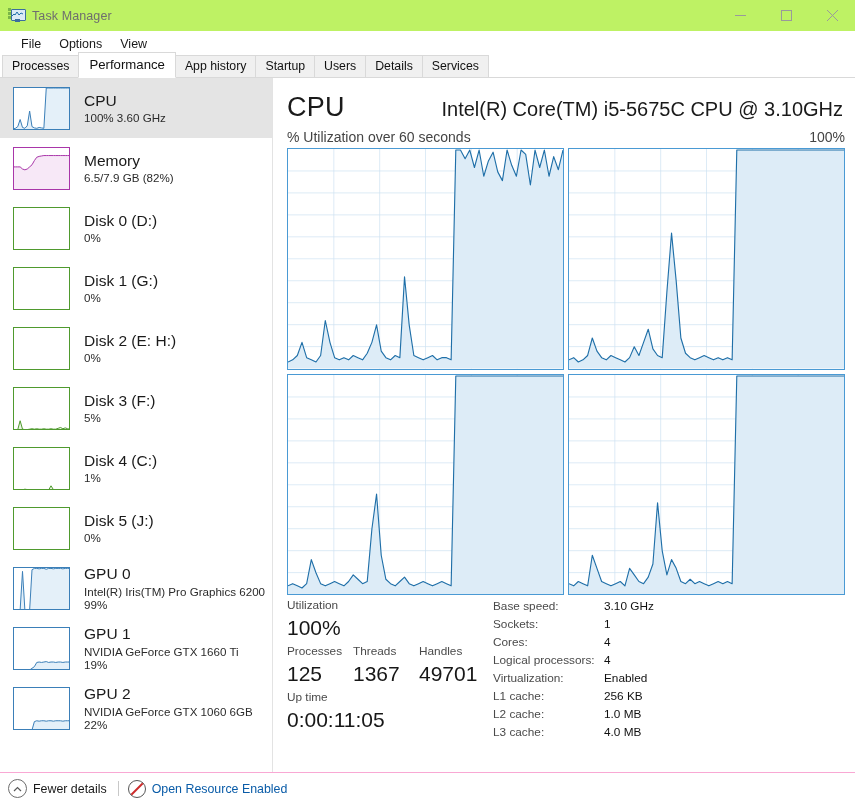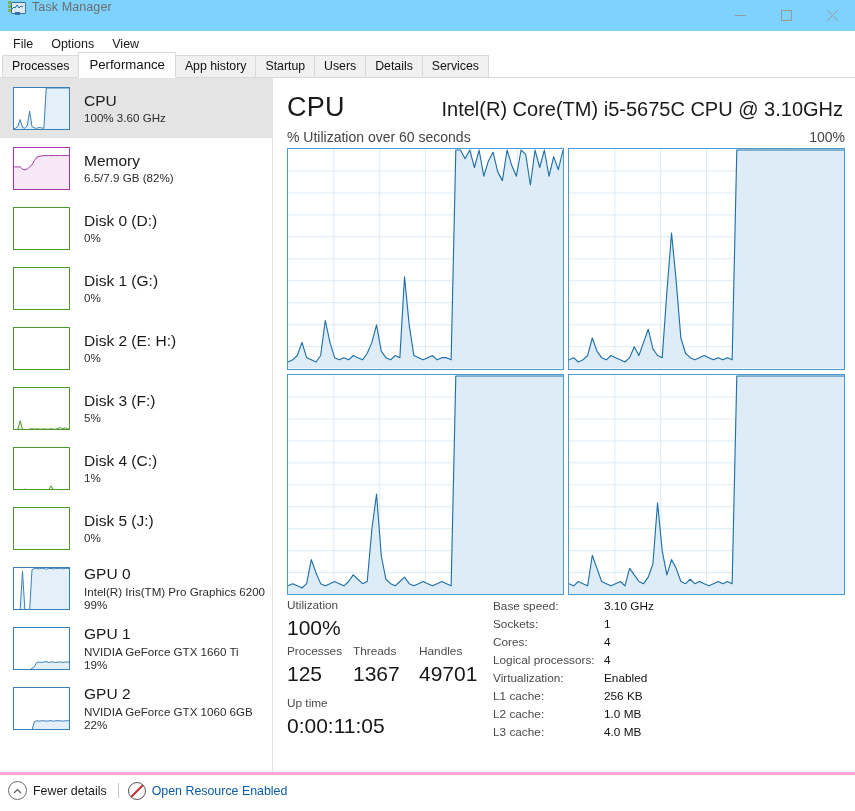--- a/index.html
+++ b/index.html
@@ -6,41 +6,41 @@
   body{
     width:855px;height:811px;
     background:#ffffff;
     font-family:"Liberation Sans","DejaVu Sans",sans-serif;
     color:#000;
     overflow:hidden;
     -webkit-font-smoothing:antialiased;
   }
   
   .titlebar{
-    height:31px;display:flex;align-items:flex-start;
-    background:#7dd3fc;border-bottom:1px solid #ffffff;
+    height:31px;display:flex;align-items:center;
+    background:#bef264;border-bottom:1px solid #ffffff;
     position:relative;
   }
   .app-icon{width:17px;height:17px;margin-left:8px;margin-right:7px;position:relative;flex:none;}
   .app-icon .mon{
     position:absolute;left:3px;top:2px;width:13px;height:10px;
     border:1.4px solid #3c6e9e;background:#dceaf5;border-radius:1px;
   }
   .app-icon .wave{position:absolute;left:4px;top:4px;width:11px;height:6px;}
   .app-icon .stand{
     position:absolute;left:7px;top:12px;width:5px;height:3px;background:#3c6e9e;
   }
   .app-icon .bars{position:absolute;left:0px;top:1px;width:3px;height:11px;}
   .app-icon .bars i{display:block;width:3px;background:#7ab648;margin-bottom:1px;}
   .title-text{font-size:12.5px;color:#6e6e6e;letter-spacing:.1px;}
   .winbtns{position:absolute;right:0;top:0;height:31px;display:flex;}
   .winbtn{width:46px;height:31px;display:flex;align-items:center;justify-content:center;}
   .winbtn svg{display:block;}
   
-  .menubar{height:23px;display:flex;align-items:center;padding-left:8px;background:#fff;}
+  .menubar{height:23px;display:flex;align-items:center;padding-left:16px;background:#fff;}
   .menuitem{font-size:12.5px;color:#1a1a1a;padding:2px 9px 2px 5px;margin-right:4px;}
   
   .tabstrip{
     height:22px;position:relative;background:#fff;
     display:flex;align-items:flex-end;padding-left:2px;
     border-bottom:1px solid #d9d9d9;
   }
   .tab{
     font-size:12.3px;color:#111;
     padding:3px 9px 4px 9px;
@@ -96,21 +96,21 @@
   .scell{width:66px;}
   .slabel{font-size:11.8px;color:#4a4a4a;line-height:17px;}
   .svalue{font-size:21px;color:#171717;line-height:27px;}
   .stats-right{margin-left:8px;font-size:11.8px;}
   .inforow{display:flex;line-height:18px;align-items:flex-end;}
   .infokey{width:111px;color:#4a4a4a;font-size:11.8px;}
   .infoval{color:#111;font-size:11.8px;}
   
   .footer{
     height:31px;display:flex;align-items:center;padding-left:8px;
-    background:#fff;border-top:3px solid #f9a8d4;
+    background:#fff;border-top:1px solid #f9a8d4;
   }
   .fewer{display:flex;align-items:center;margin-right:9px;}
   .chev{
     width:17px;height:17px;border:1.3px solid #6d6d6d;border-radius:50%;
     display:flex;align-items:center;justify-content:center;margin-right:6px;
   }
   .fewer-label{font-size:12.4px;color:#1a1a1a;}
   .fsep{width:1px;height:15px;background:#c8c8c8;margin:0 9px 0 2px;}
   .rm-icon{
     width:16px;height:16px;border:1.4px solid #555;border-radius:50%;
@@ -449,21 +449,21 @@
           </div>
           <div class="scell">
             <div class="slabel">Threads</div>
             <div class="svalue">1367</div>
           </div>
           <div class="scell">
             <div class="slabel">Handles</div>
             <div class="svalue">49701</div>
           </div>
         </div>
-        <div class="srow" style="margin-top:8px">
+        <div class="srow" style="margin-top:2px">
           <div>
             <div class="slabel">Up time</div>
             <div class="svalue" style="white-space:nowrap">0:00:11:05</div>
           </div>
         </div>
       </div>
       <div class="stats-right" id="cpu-info">
           <div class="inforow">
             <div class="infokey">Base speed:</div>
             <div class="infoval">3.10 GHz</div>

